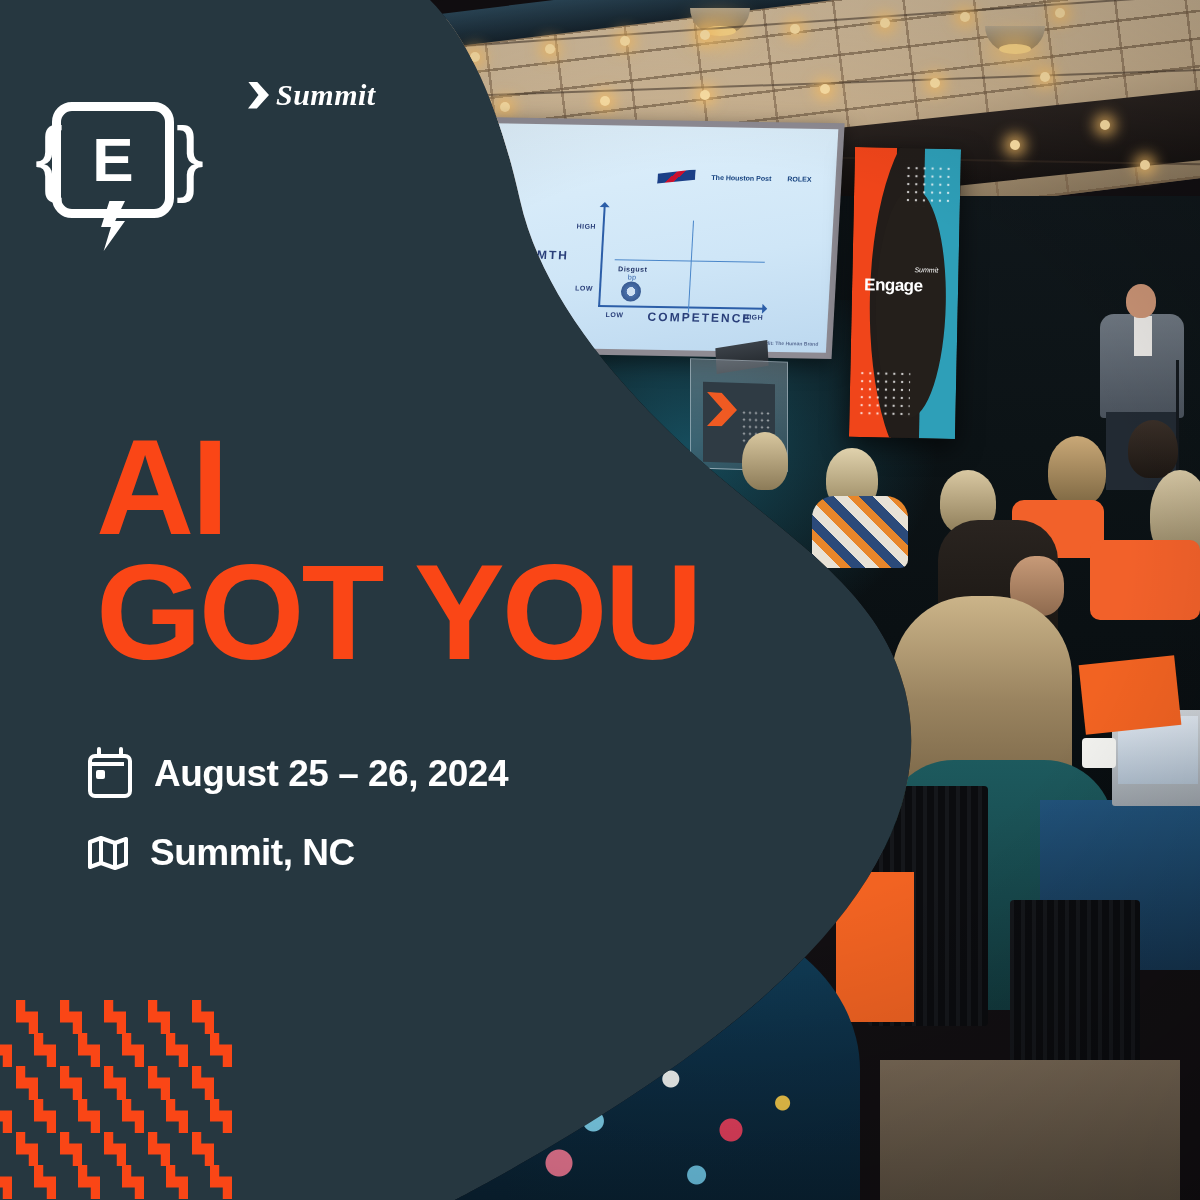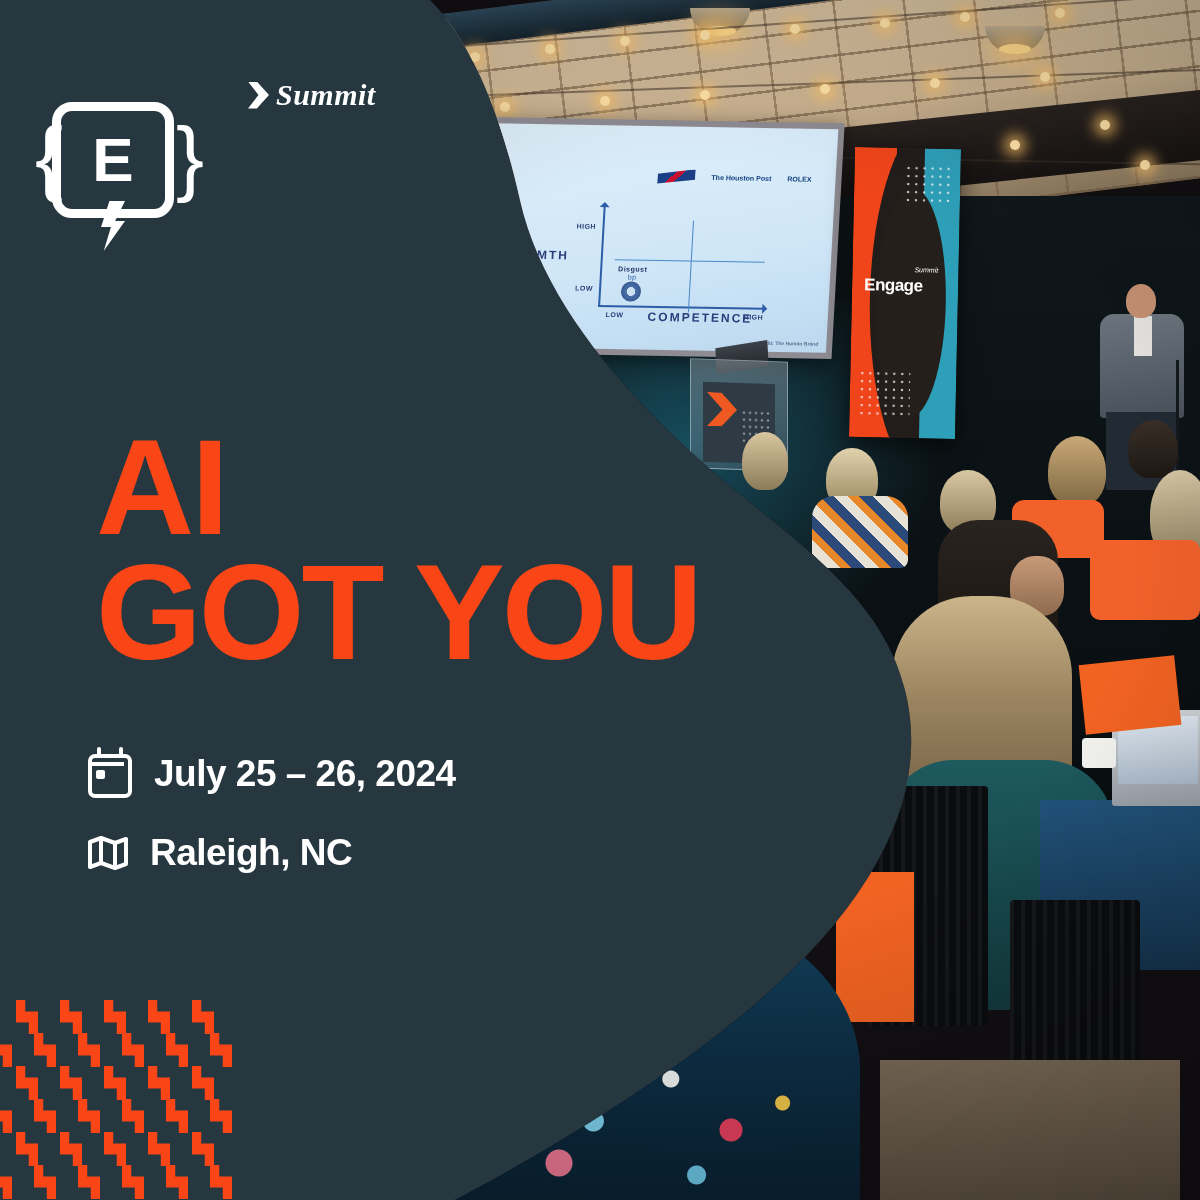--- a/index.html
+++ b/index.html
@@ -430,30 +430,30 @@
     <div class="hl-line">GOT YOU</div>
   </div>
 
   <div id="meta">
     <div class="meta-row">
       <span class="icon-cal">
         <span class="cal-tab l"></span>
         <span class="cal-tab r"></span>
         <span class="icon-cal-dot"></span>
       </span>
-      <span class="meta-text">July 25 – 26, 2024</span>
+      <span class="meta-text">August 25 – 26, 2024</span>
     </div>
     <div class="meta-row">
       <span class="icon-map">
         <svg width="40" height="34" viewBox="0 0 40 34" aria-hidden="true">
           <path d="M2 6 L13 2 L27 7 L38 3 L38 28 L27 32 L13 27 L2 31 Z" fill="none" stroke="#ffffff" stroke-width="4" stroke-linejoin="round"></path>
           <path d="M13 2 L13 27 M27 7 L27 32" fill="none" stroke="#ffffff" stroke-width="4"></path>
         </svg>
       </span>
-      <span class="meta-text">Raleigh, NC</span>
+      <span class="meta-text">Summit, NC</span>
     </div>
   </div>
 
   <div id="pattern">
       <div class="pat-cell" style="left: 26px; top: 0px;">
         <div class="s"></div>
       </div>
       <div class="pat-cell" style="left: 70px; top: 0px;">
         <div class="s"></div>
       </div>

